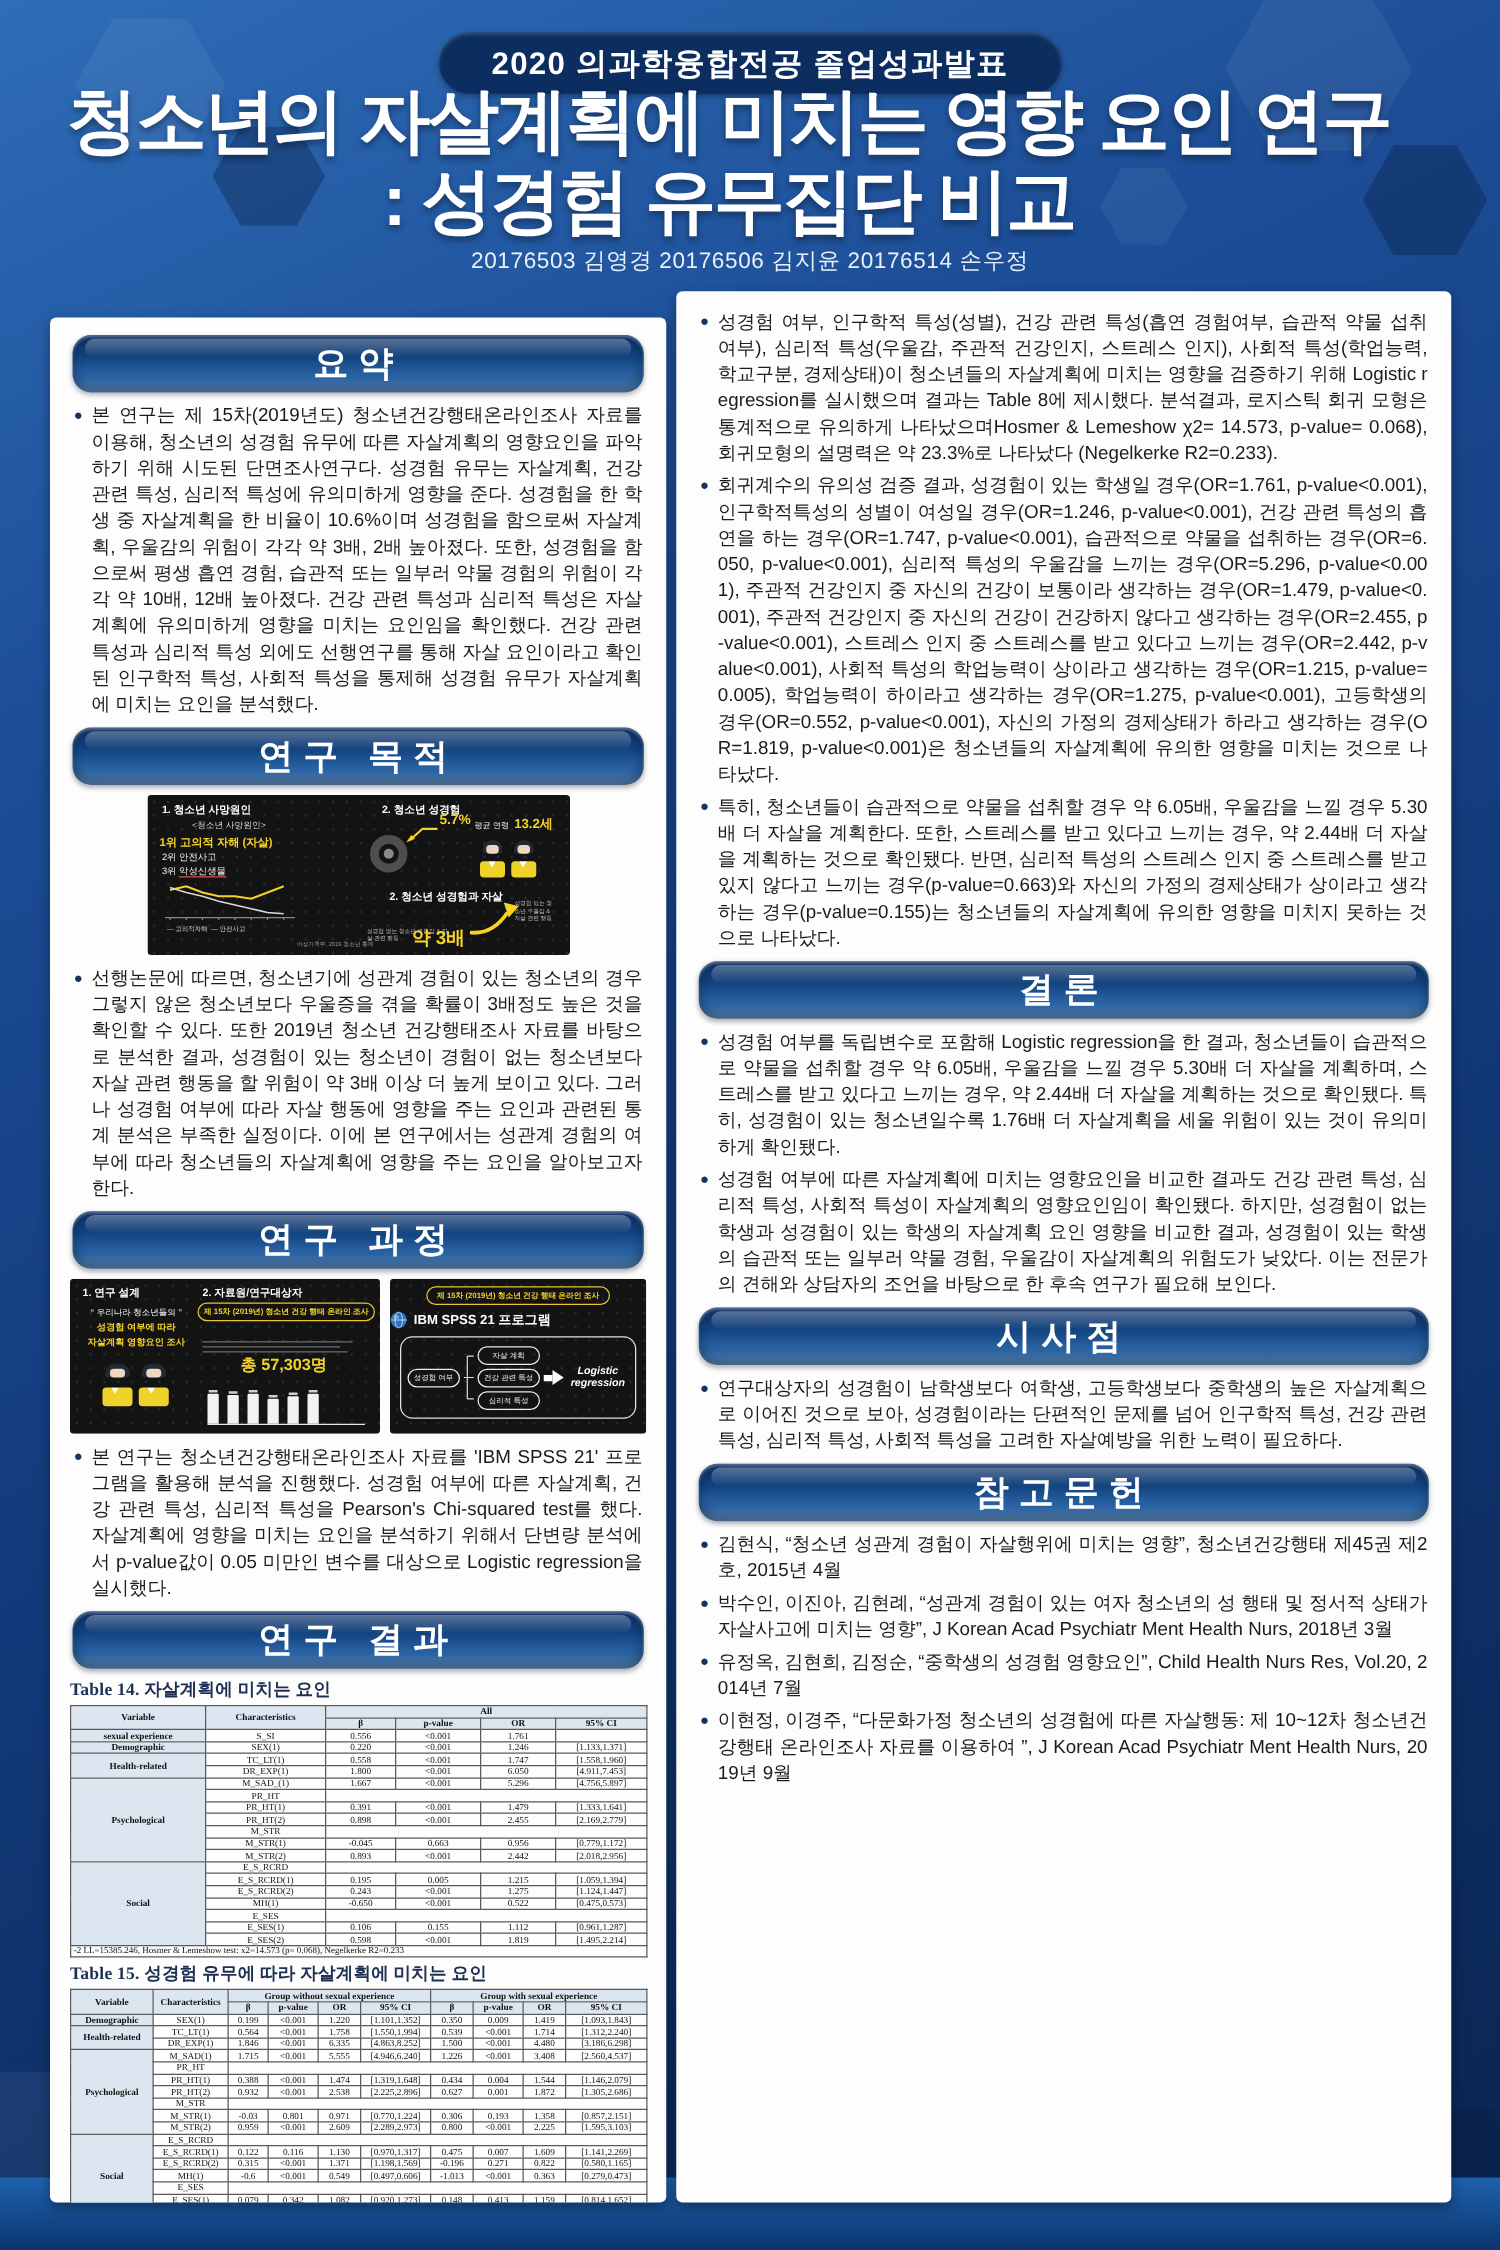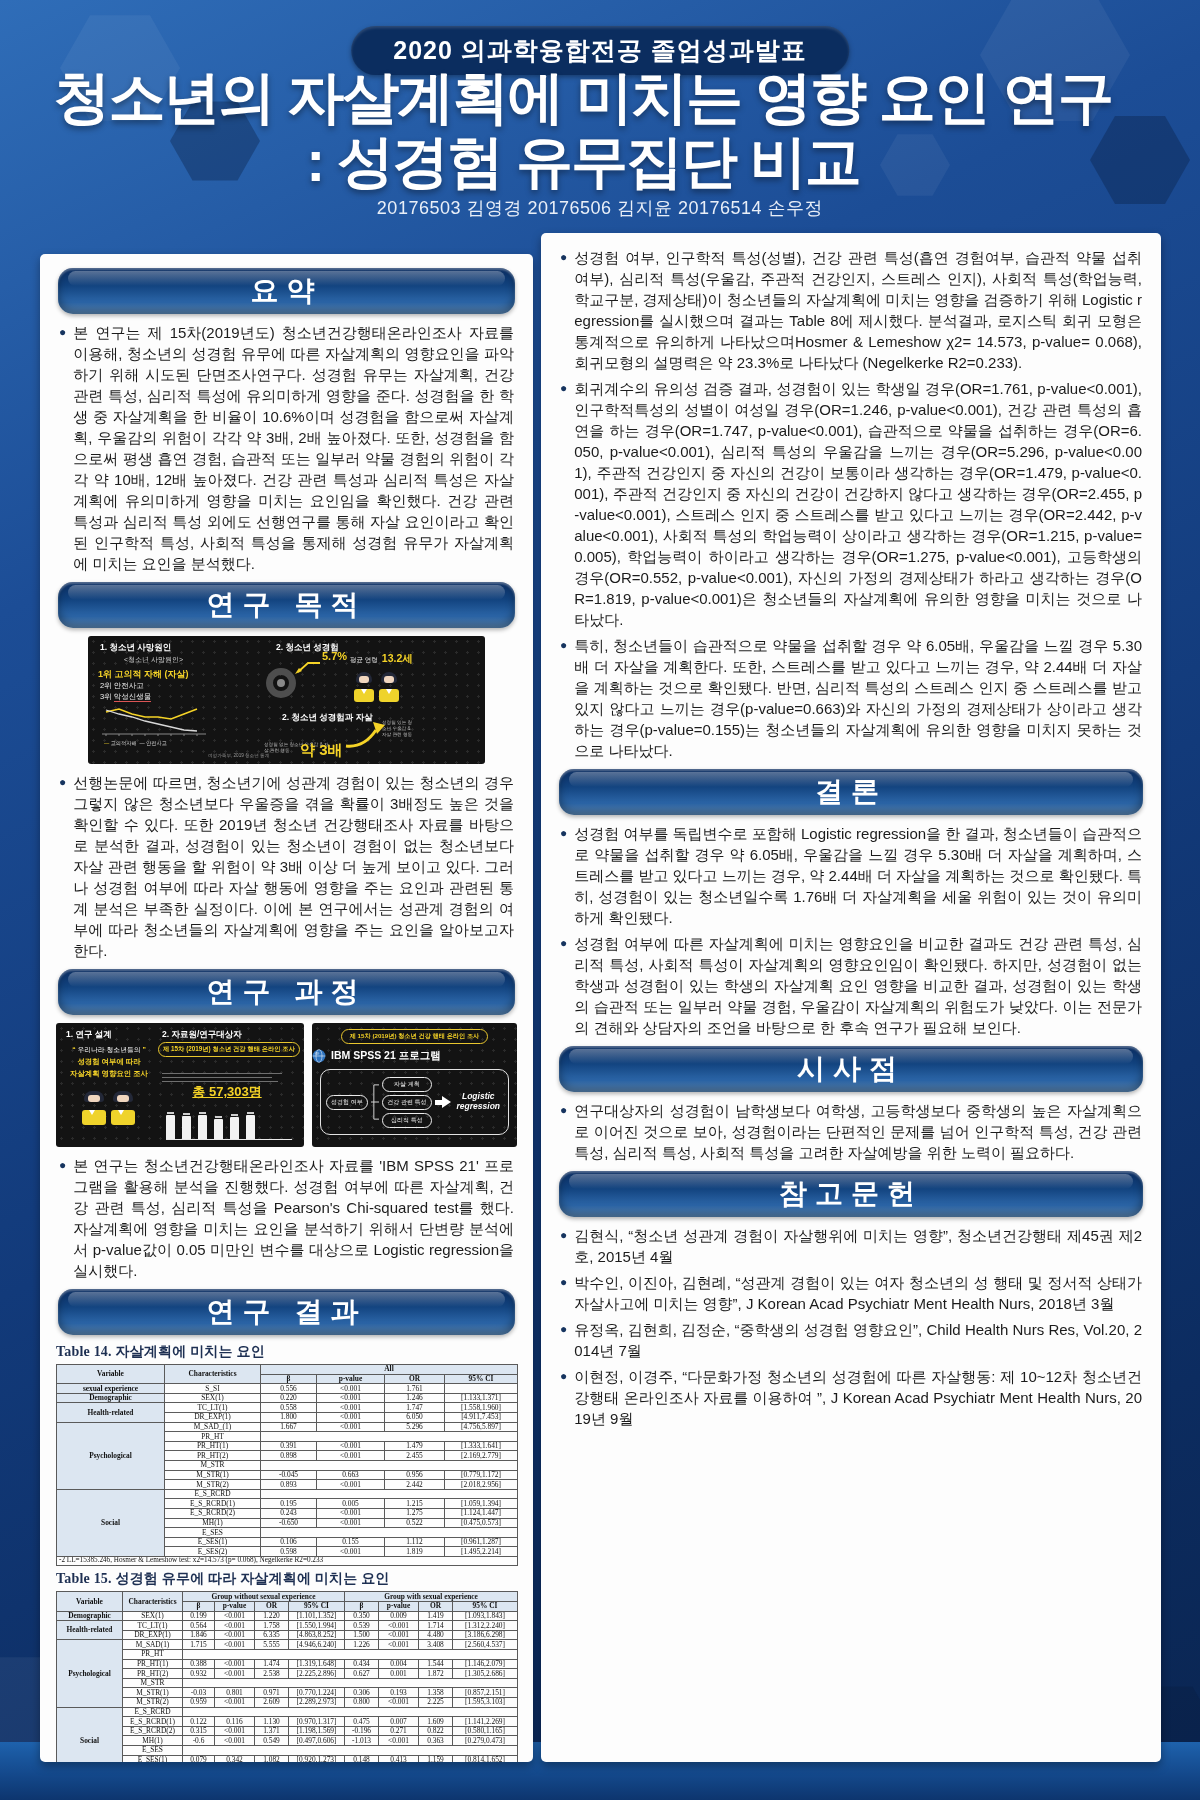--- a/index.html
+++ b/index.html
@@ -37,21 +37,21 @@
   
   .bullets{margin:2px 3px 8px;}
   .b-item{display:flex;gap:7px;margin-bottom:5px;}
   .b-dot{flex:0 0 auto;color:#16345f;font-size:12px;line-height:21px;}
   .b-text{color:#1b1b1b;font-size:15px;line-height:1.4;text-align:justify;word-break:break-all;}
   .col-right .b-text{font-size:15px;line-height:1.4;}
   
   .ipanel{position:relative;background:#131313;border-radius:3px;color:#fff;overflow:hidden;
     background-image:radial-gradient(circle,rgba(90,90,90,.33) 1px,transparent 1.3px);
     background-size:11px 11px;}
-  .fig-purpose{width:397px;height:128px;margin:0 auto 8px;}
+  .fig-purpose{width:338px;height:128px;margin:0 auto 8px;}
   .ip-title{position:absolute;font-size:8.5px;font-weight:bold;color:#fff;white-space:nowrap;}
   .ip-sub{position:absolute;font-size:7px;color:#d8d8d8;white-space:nowrap;}
   .rank{position:absolute;white-space:nowrap;}
   .rank1{font-size:9px;font-weight:bold;color:#f5d327;}
   .rank2,.rank3{font-size:7.5px;color:#eee;}
   .rank3 .rk{border-bottom:1px solid rgba(255,96,96,.85);}
   .mini-src{position:absolute;font-size:4.6px;color:#9a9a9a;white-space:nowrap;}
   .legend{position:absolute;font-size:5.2px;color:#ddd;white-space:nowrap;}
   .legend .l1{color:#f5d327;}
   .donut{position:absolute;width:30px;height:30px;border-radius:50%;border:7px solid #4e4e4e;
@@ -77,21 +77,21 @@
   .panelA{width:248px;height:124px;flex:0 0 auto;}
   .panelB{flex:1;height:124px;}
   .quote{position:absolute;left:8px;top:22px;width:90px;text-align:center;}
   .q1{font-size:6.8px;color:#fff;}
   .q1::before{content:"“ ";color:#f5d327;font-weight:bold;}
   .q1::after{content:" ”";color:#f5d327;font-weight:bold;}
   .q2,.q3{font-size:7.4px;font-weight:bold;color:#f5d327;margin-top:2px;}
   .survey-box{position:absolute;border:1px solid #e8c62e;border-radius:8px;color:#f5d327;
     font-weight:bold;text-align:center;padding:2px 3px;}
   .ph-line{height:1.5px;background:#6f6f6f;margin:2.5px 0;}
-  .total{position:absolute;font-size:13px;font-weight:bold;color:#f5d327;text-align:center;text-decoration:underline;}
+  .total{position:absolute;font-size:13px;font-weight:bold;color:#f5d327;text-align:center;}
   .bars{position:absolute;display:flex;align-items:flex-end;gap:7px;border-bottom:1px solid #e9e9e9;}
   .barU{display:flex;flex-direction:column;align-items:center;}
   .bar-dash{width:7px;height:1.5px;background:#cfcfcf;margin-bottom:1.5px;}
   .bar{width:9px;background:#f2f2f2;border-radius:1px 1px 0 0;}
   .pillY{margin:6px auto 0;width:fit-content;border:1.5px solid #e8c62e;border-radius:10px;
     color:#f5d327;font-size:6.2px;font-weight:bold;padding:2px 8px;white-space:nowrap;}
   .prog-row{display:flex;align-items:center;justify-content:flex-start;gap:5px;margin-top:5px;}
   .prog-t{font-size:10.5px;font-weight:bold;color:#fff;white-space:nowrap;}
   .flowbox{margin:6px 8px 0;height:64px;border:1.5px solid #e2e2e2;border-radius:10px;
     display:flex;align-items:center;padding:0 5px;gap:3px;}

